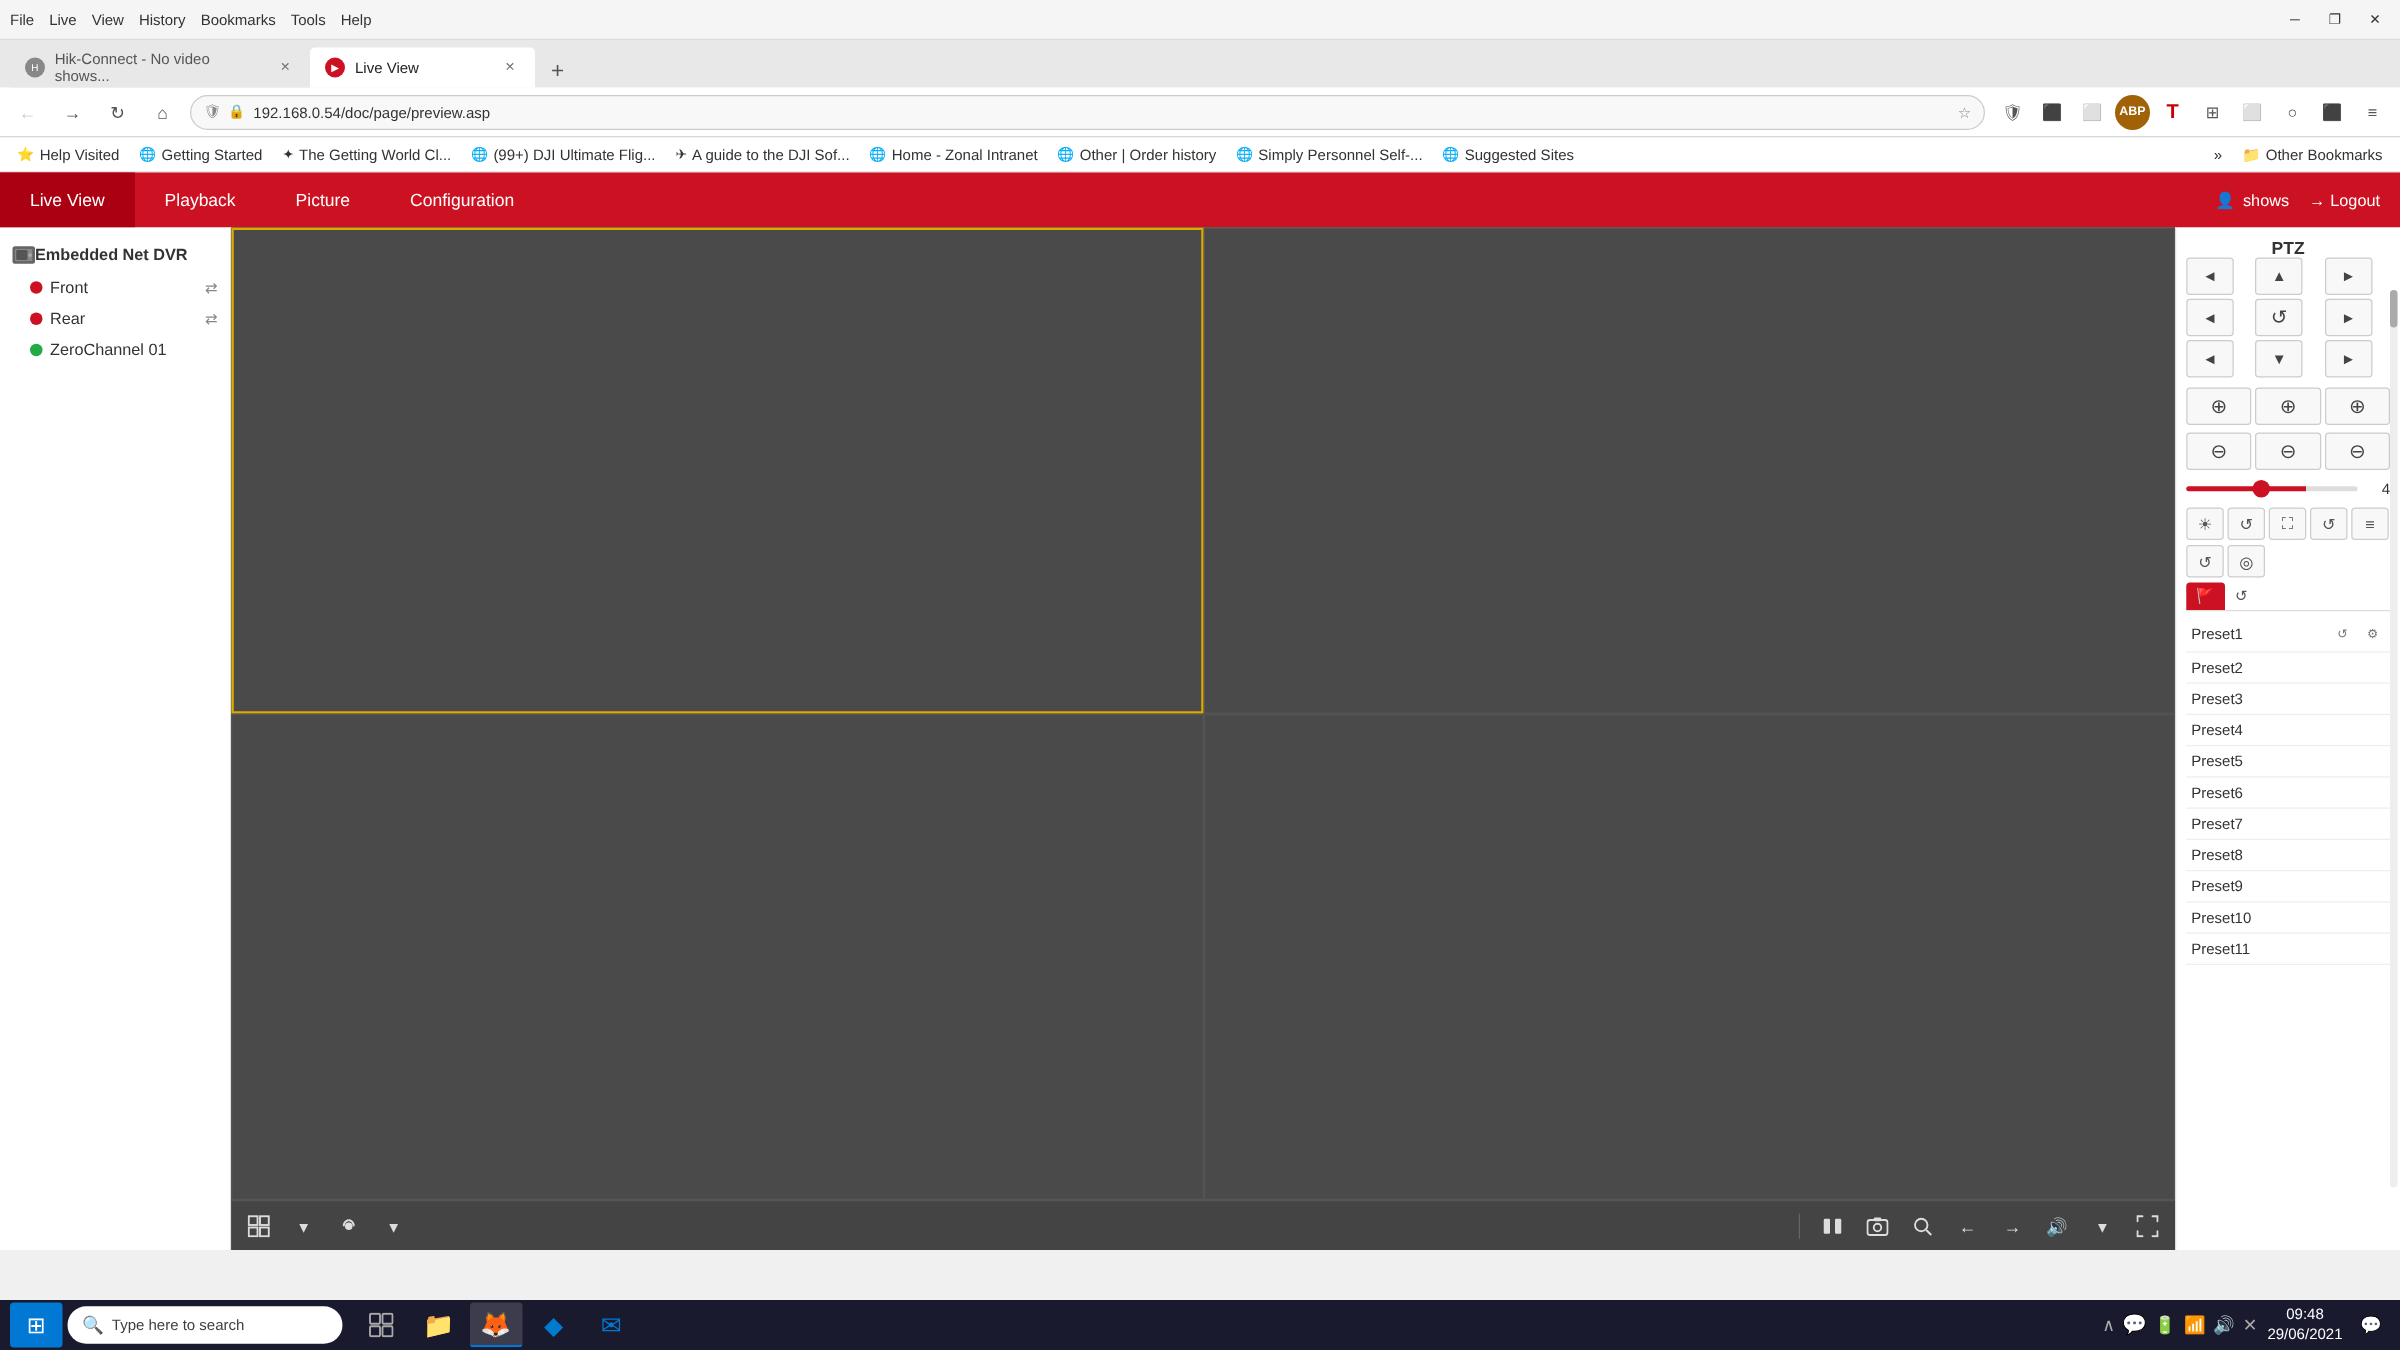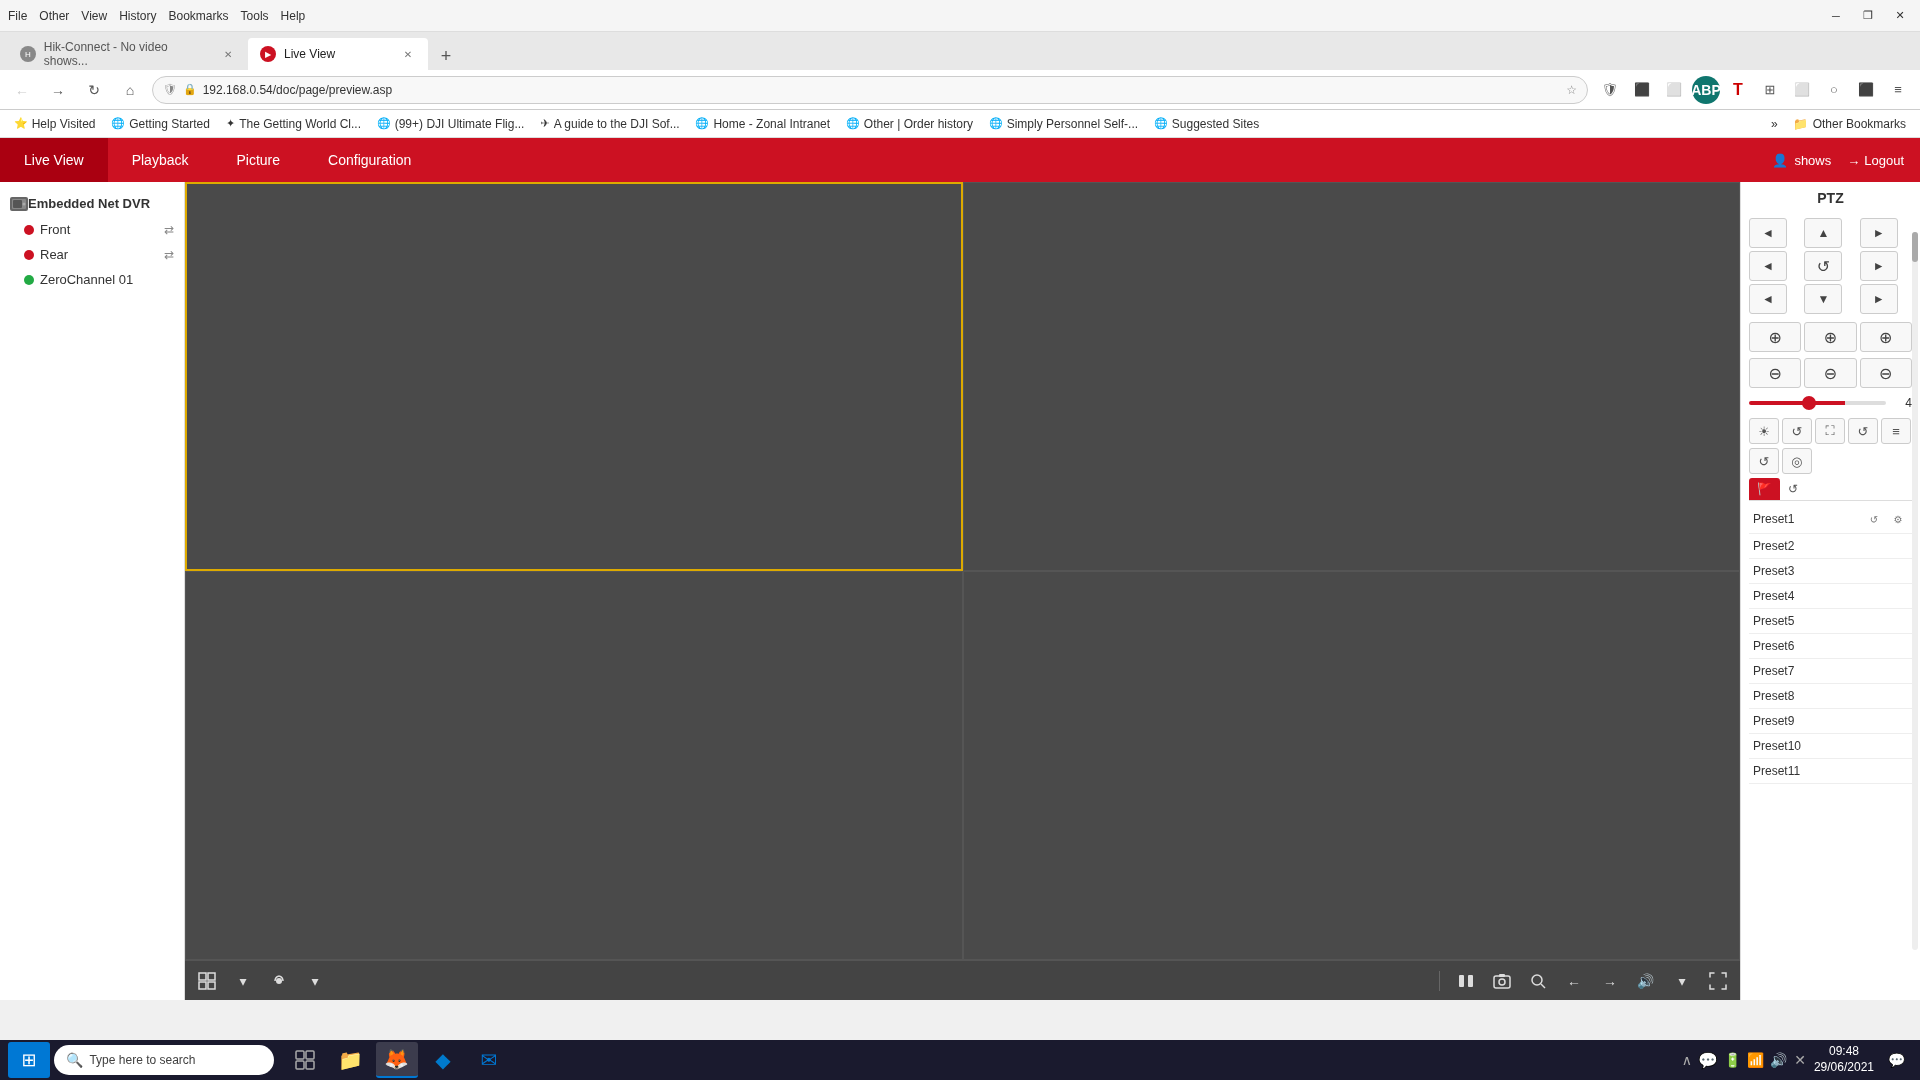--- a/index.html
+++ b/index.html
@@ -146,24 +146,24 @@
       height: 28px;
       display: flex;
       align-items: center;
       justify-content: center;
       border-radius: 50%;
       cursor: pointer;
       font-size: 13px;
       color: #555;
     }
     .ext-btn.red-circle {
-      background: #0f766e;
+      background: #a16207;
       color: white;
       font-weight: bold;
-      font-size: 14px;
+      font-size: 10px;
     }
     .ext-btn.red-T {
       color: #cc0000;
       font-weight: bold;
       font-size: 16px;
     }
 
     
     .browser-bookmarks {
       height: 28px;
@@ -350,21 +350,21 @@
       border-left: 1px solid #ddd;
       flex-shrink: 0;
       padding: 8px;
       overflow-y: auto;
       position: relative;
     }
     .ptz-title {
       font-size: 14px;
       font-weight: 600;
       color: #333;
-      margin-bottom: 12px;
+      margin-bottom: 0;
       text-align: center;
     }
     .ptz-controls {
       display: grid;
       grid-template-columns: repeat(3, 1fr);
       gap: 3px;
       margin-bottom: 8px;
     }
     .ptz-btn {
       width: 38px;
@@ -592,21 +592,21 @@
       position: absolute;
       top: 0;
     }
   </style>
 </head>
 <body>
 
 <div class="browser-titlebar">
   <div class="browser-menu">
     <span>File</span>
-    <span>Other</span>
+    <span>Live</span>
     <span>View</span>
     <span>History</span>
     <span>Bookmarks</span>
     <span>Tools</span>
     <span>Help</span>
   </div>
   <div class="browser-window-controls">
     <div class="win-btn">─</div>
     <div class="win-btn">❐</div>
     <div class="win-btn close">✕</div>

